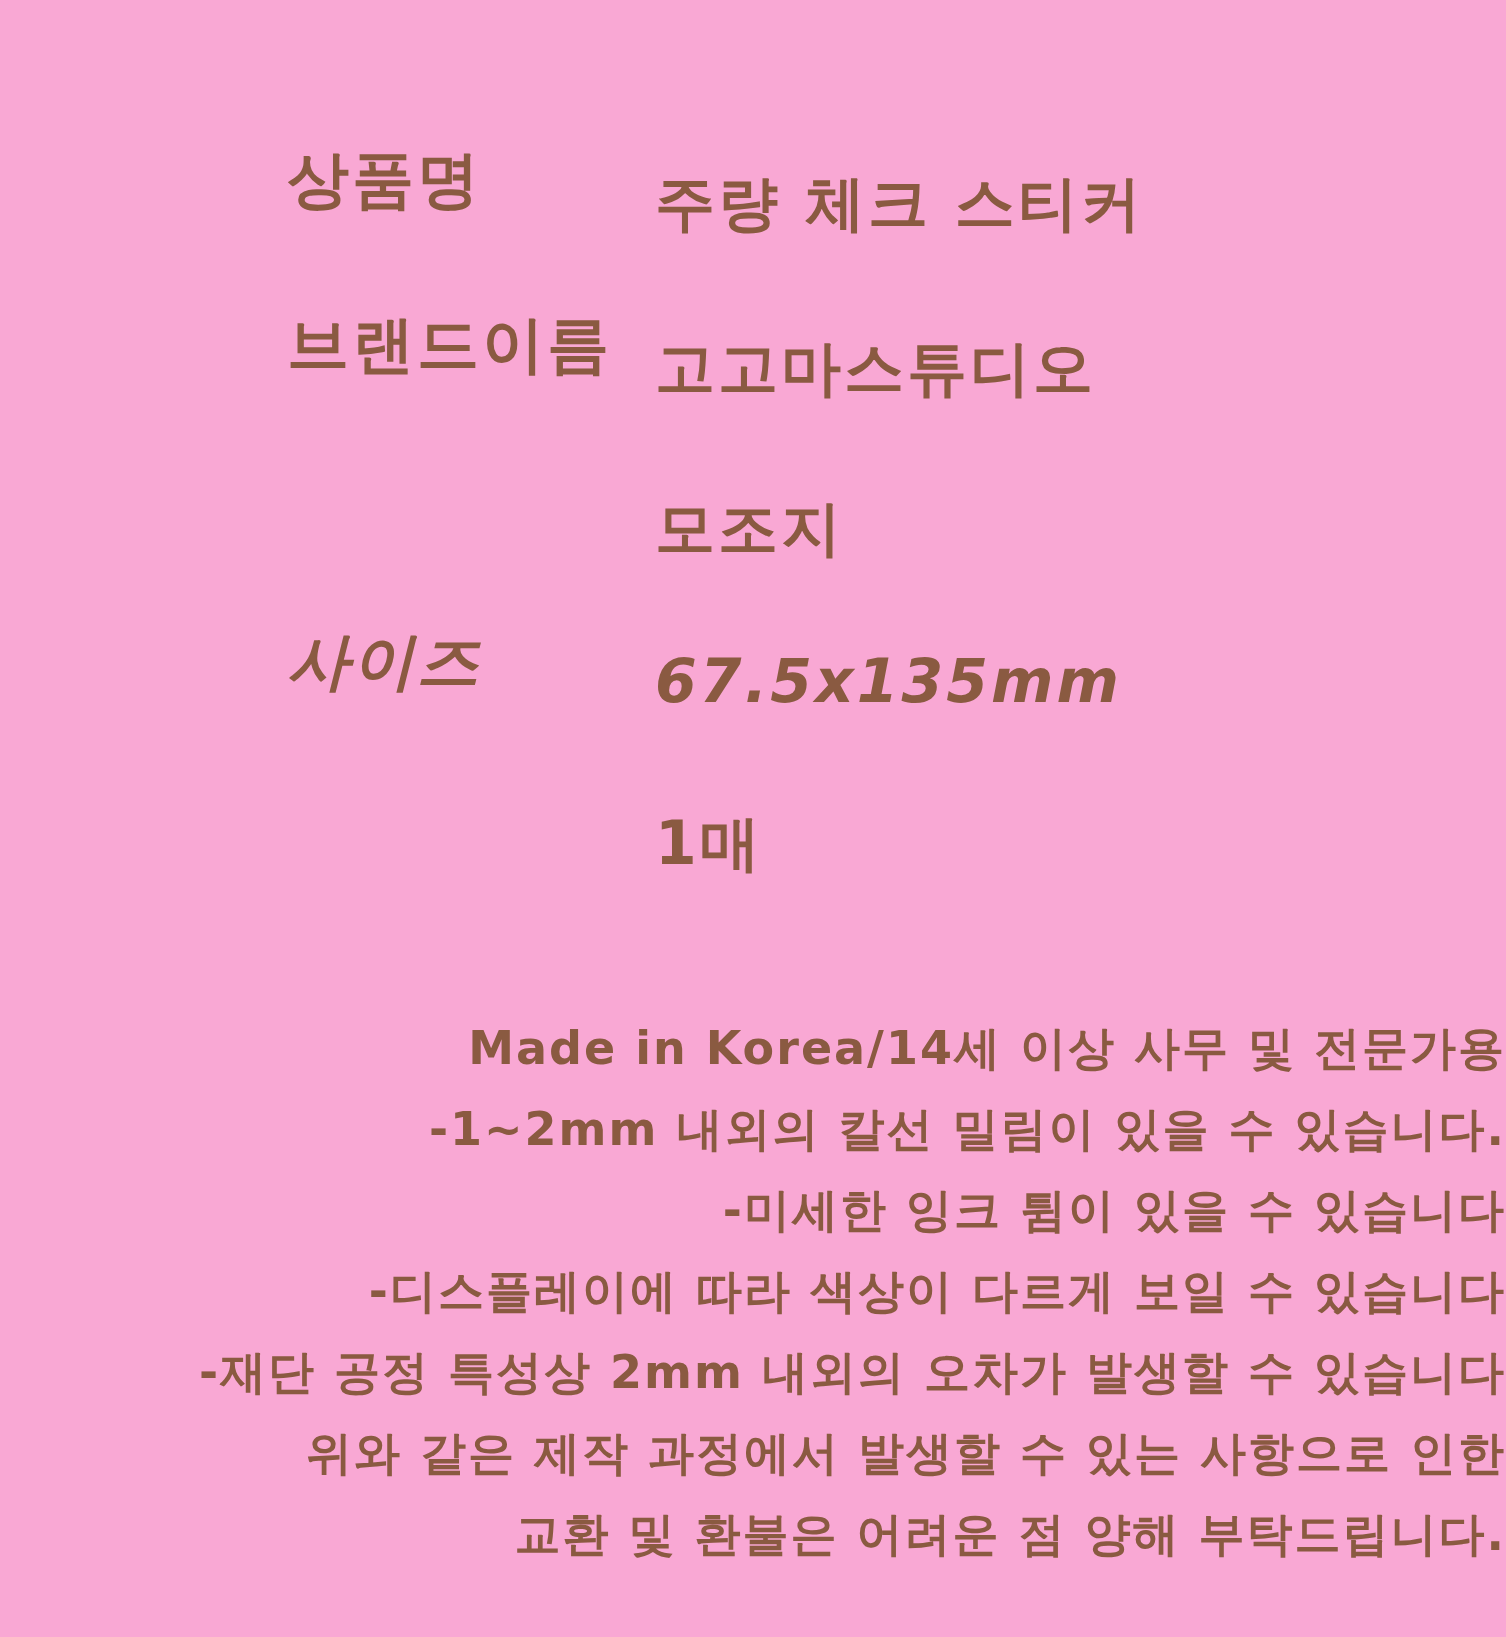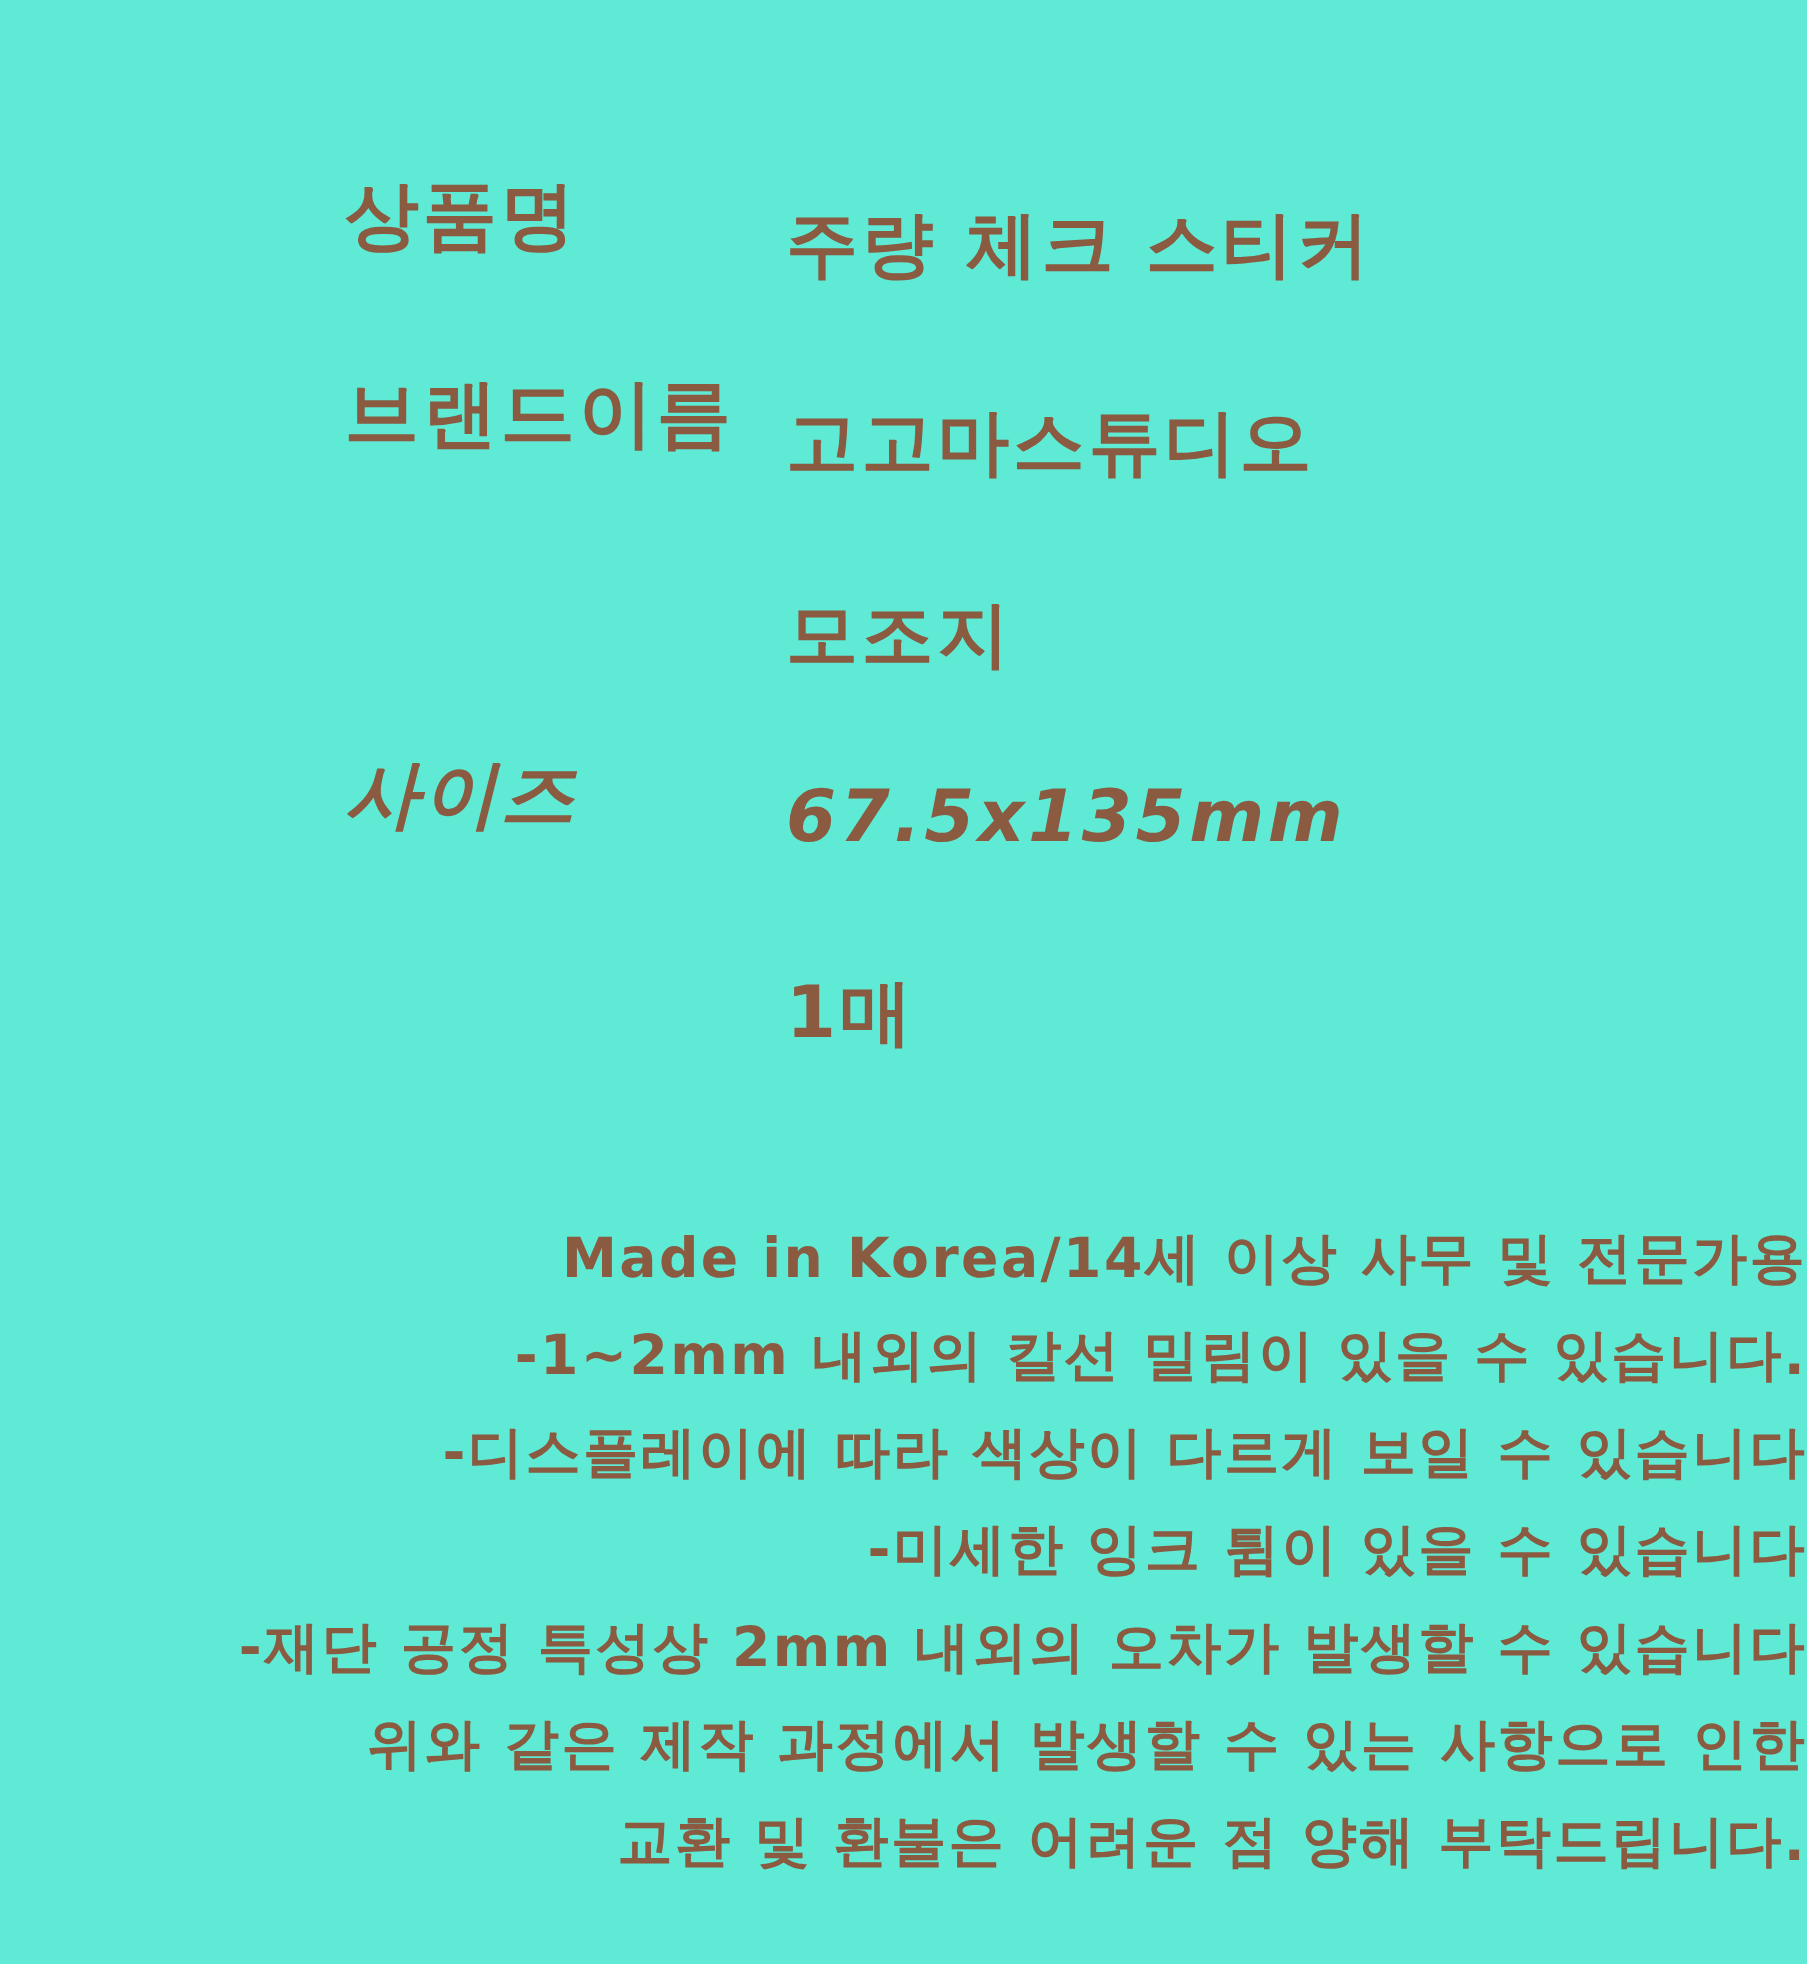--- a/index.html
+++ b/index.html
@@ -4,21 +4,21 @@
 <style>
   html, body {
     margin: 0;
     padding: 0;
     background: #ffffff;
   }
   .page {
     position: relative;
     width: 1506px;
     height: 1637px;
-    background: #5eead4;
+    background: #f9a8d4;
     font-family: "DejaVu Sans", sans-serif;
     color: #8a5a41;
     overflow: hidden;
   }
   .spec-table {
     position: absolute;
     top: 138px;
     left: 0;
     width: 100%;
   }
@@ -95,20 +95,20 @@
 
     <div class="spec-row r4">
       <span class="spec-value">1매</span>
     </div>
 
   </div>
 
   <div class="notes">
     <div class="note-line">Made in Korea/14세 이상 사무 및 전문가용</div>
     <div class="note-line">-1~2mm 내외의 칼선 밀림이 있을 수 있습니다.</div>
+    <div class="note-line">-미세한 잉크 튐이 있을 수 있습니다</div>
     <div class="note-line">-디스플레이에 따라 색상이 다르게 보일 수 있습니다</div>
-    <div class="note-line">-미세한 잉크 튐이 있을 수 있습니다</div>
     <div class="note-line">-재단 공정 특성상 2mm 내외의 오차가 발생할 수 있습니다</div>
     <div class="note-line">위와 같은 제작 과정에서 발생할 수 있는 사항으로 인한</div>
     <div class="note-line">교환 및 환불은 어려운 점 양해 부탁드립니다.</div>
   </div>
 
 </div>
 
 </body></html>

